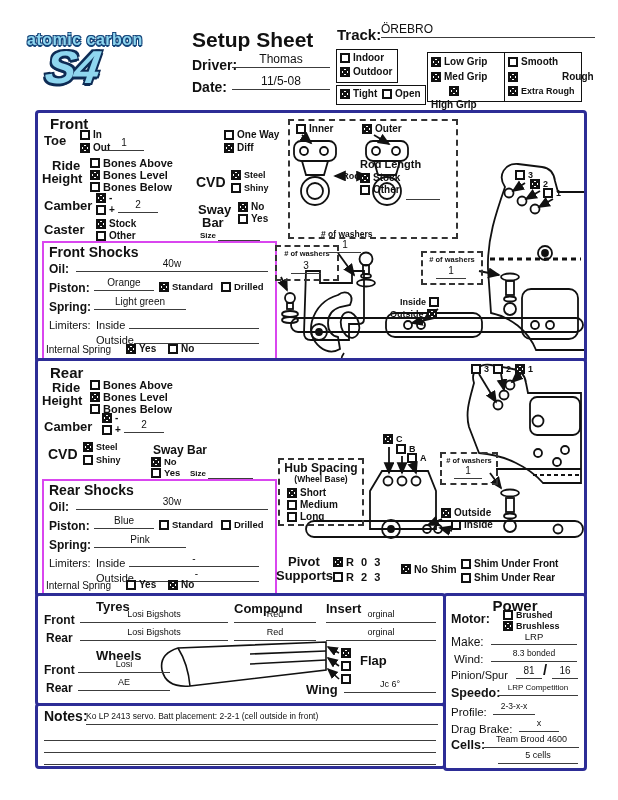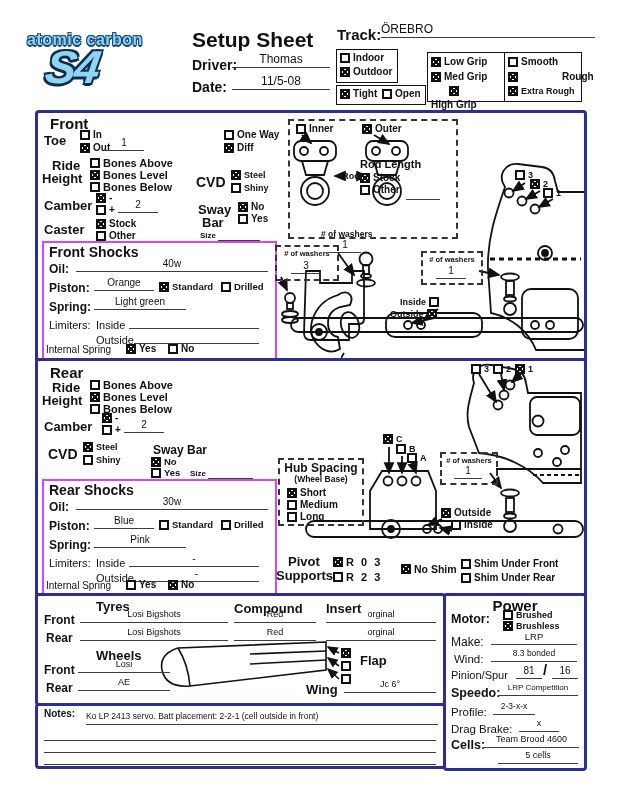--- a/index.html
+++ b/index.html
@@ -597,20 +597,20 @@
     <div class="lb" style="left:5px;top:110px;font-size:11.5px;font-weight:400;">Profile:</div>
     <div class="f" style="left:47px;top:104px;width:42px;font-size:8.5px;">2-3-x-x</div>
     <div class="lb" style="left:5px;top:127px;font-size:11.5px;font-weight:400;">Drag Brake:</div>
     <div class="f" style="left:73px;top:121px;width:40px;font-size:9px;">x</div>
     <div class="lb" style="left:5px;top:143px;font-size:12.5px;">Cells:</div>
     <div class="f" style="left:38px;top:137px;width:95px;font-size:9px;">Team Brood 4600</div>
     <div class="f" style="left:52px;top:153px;width:80px;font-size:9px;">5 cells</div>
   </div>
 
   <div class="sec" style="left:35px;top:703px;width:405px;height:60px;">
-    <div class="lb" style="left:6px;top:3px;font-size:10px;">Notes:</div>
+    <div class="lb" style="left:6px;top:3px;font-size:14px;">Notes:</div>
     <div class="f" style="left:48px;top:4px;width:352px;font-size:8.5px;text-align:left;">Ko LP 2413 servo. Batt placement: 2-2-1 (cell outside in front)</div>
     <div class="f" style="left:6px;top:20px;width:392px;"></div>
     <div class="f" style="left:6px;top:32px;width:392px;"></div>
     <div class="f" style="left:6px;top:44px;width:392px;"></div>
   </div>
 
 </div>
 
 </body></html>

